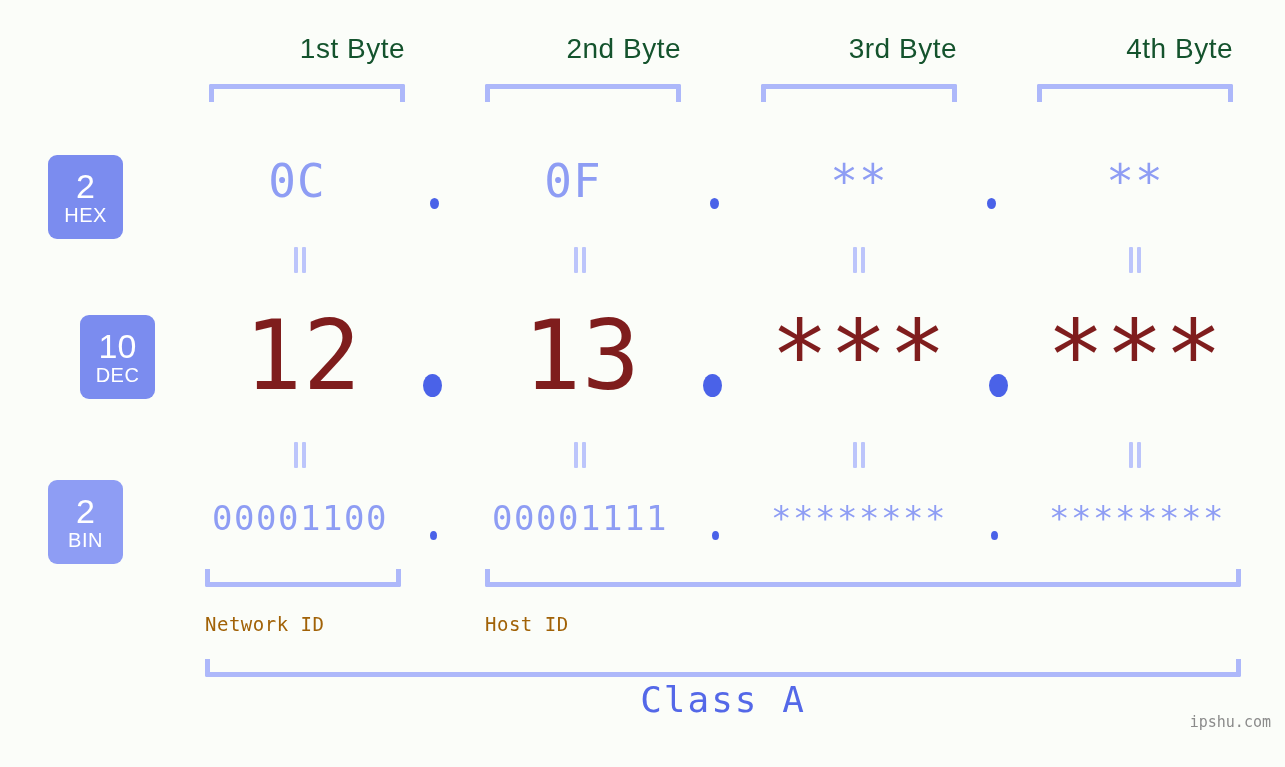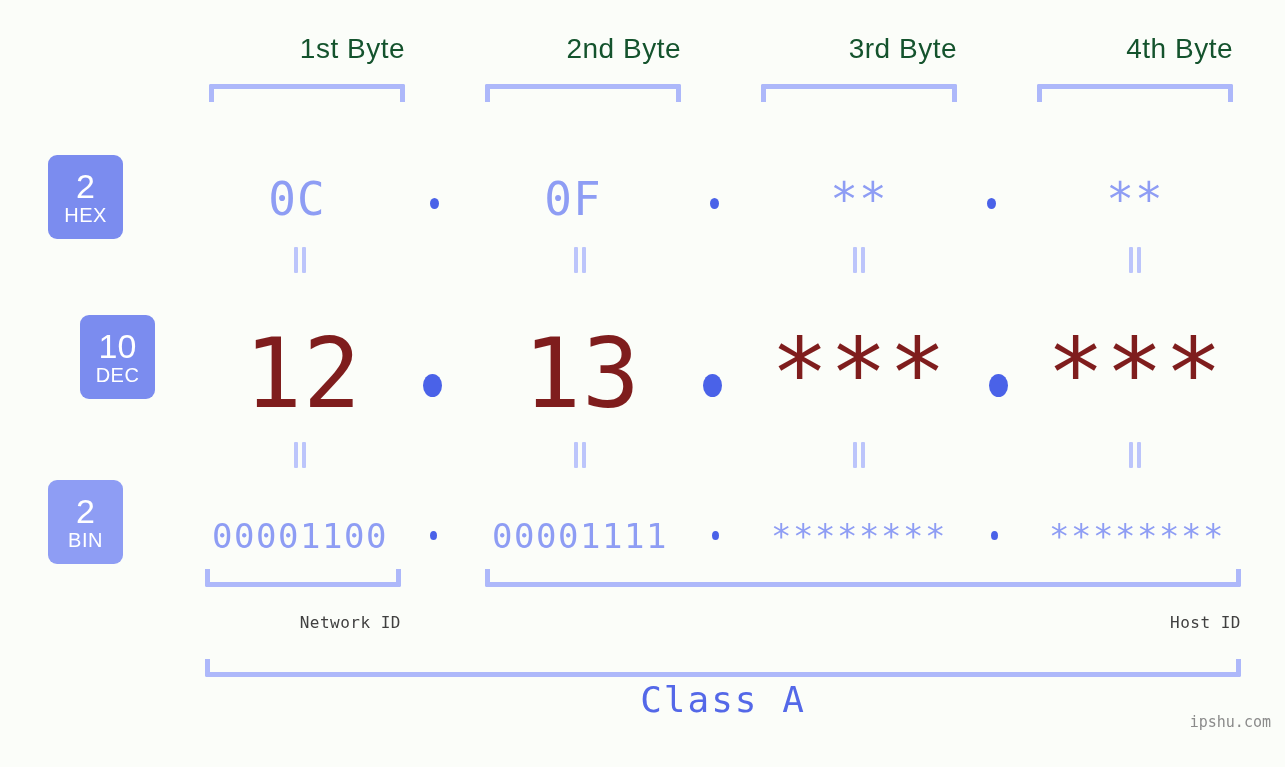--- a/index.html
+++ b/index.html
@@ -80,21 +80,20 @@
     letter-spacing: 0.5px;
   }
 
   
   .val {
     position: absolute;
     text-align: center;
     white-space: nowrap;
     font-family: "DejaVu Sans Mono", monospace;
     color: #8e9df4;
-    margin-top: 18px;
   }
   .val.hex { font-size: 46px; top: 154px; letter-spacing: 1px; }
   .val.dec { font-size: 96px; top: 300px; color: #7f1d1d; letter-spacing: 1px; }
   .val.bin { font-size: 34px; top: 498px; letter-spacing: 1.5px; }
 
   
   .dot {
     position: absolute;
     border-radius: 50%;
     background: #4a62e8;
@@ -116,24 +115,24 @@
     height: 26px;
     background: #bcc5fb;
     border-radius: 1px;
   }
   .eq span.a { left: 1px; }
   .eq span.b { left: 9px; }
 
   
   .sec-label {
     position: absolute;
-    text-align: right;
-    font-family: "DejaVu Sans Mono", monospace;
-    font-size: 16px;
-    color: #404040;
+    text-align: left;
+    font-family: "DejaVu Sans Mono", monospace;
+    font-size: 19px;
+    color: #a16207;
     white-space: nowrap;
     letter-spacing: 0.5px;
   }
   .class-label {
     position: absolute;
     text-align: center;
     font-family: "DejaVu Sans Mono", monospace;
     font-size: 36px;
     color: #5468e8;
     white-space: nowrap;

